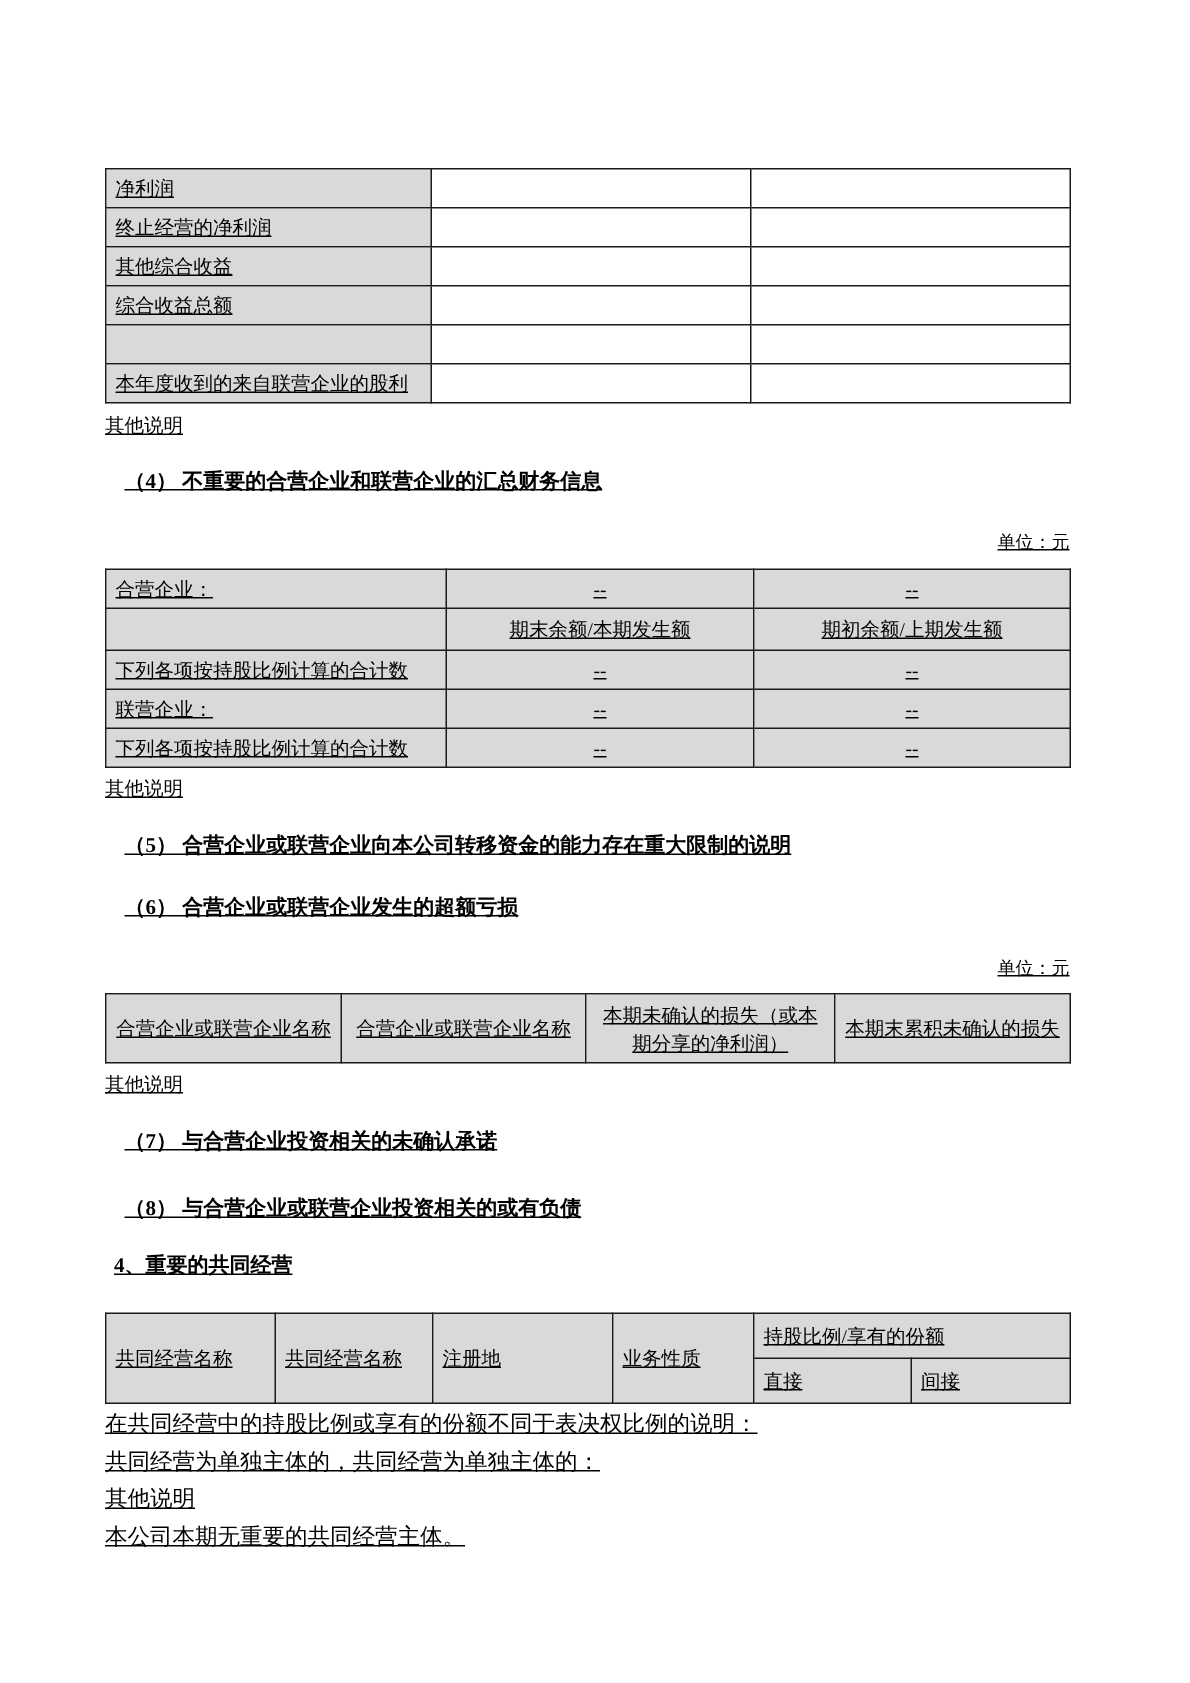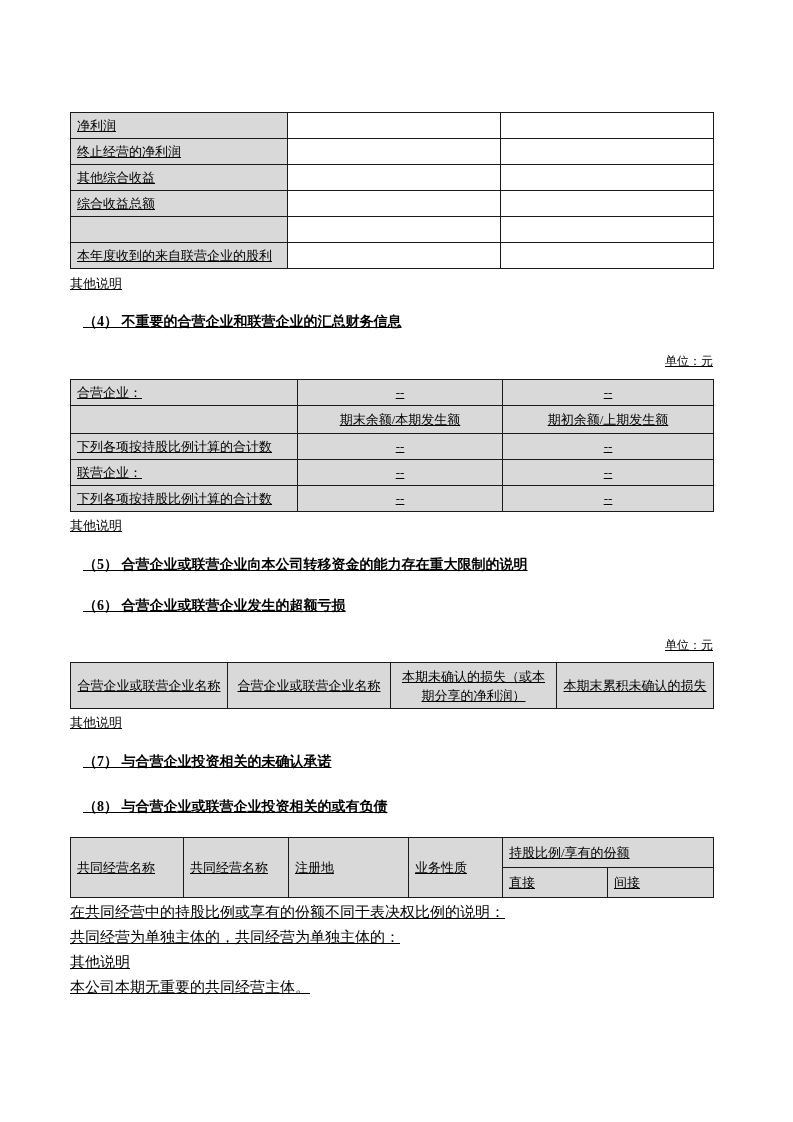--- a/index.html
+++ b/index.html
@@ -163,20 +163,21 @@
         <td class="shaded">本期末累积未确认的损失</td>
       </tr>
     </tbody>
       </table>
 
     <p class="note" style="margin-top:5px">其他说明</p>
 
     <h3 class="heading h-7">（7） 与合营企业投资相关的未确认承诺</h3>
     <h3 class="heading h-8">（8） 与合营企业或联营企业投资相关的或有负债</h3>
 
+    <h3 class="h-num">4、重要的共同经营</h3>
 
     <table class="doc-table t4">
       <colgroup>
           <col style="width:113px">
           <col style="width:105px">
           <col style="width:120px">
           <col style="width:94px">
           <col style="width:105px">
           <col style="width:106px">
         </colgroup>

